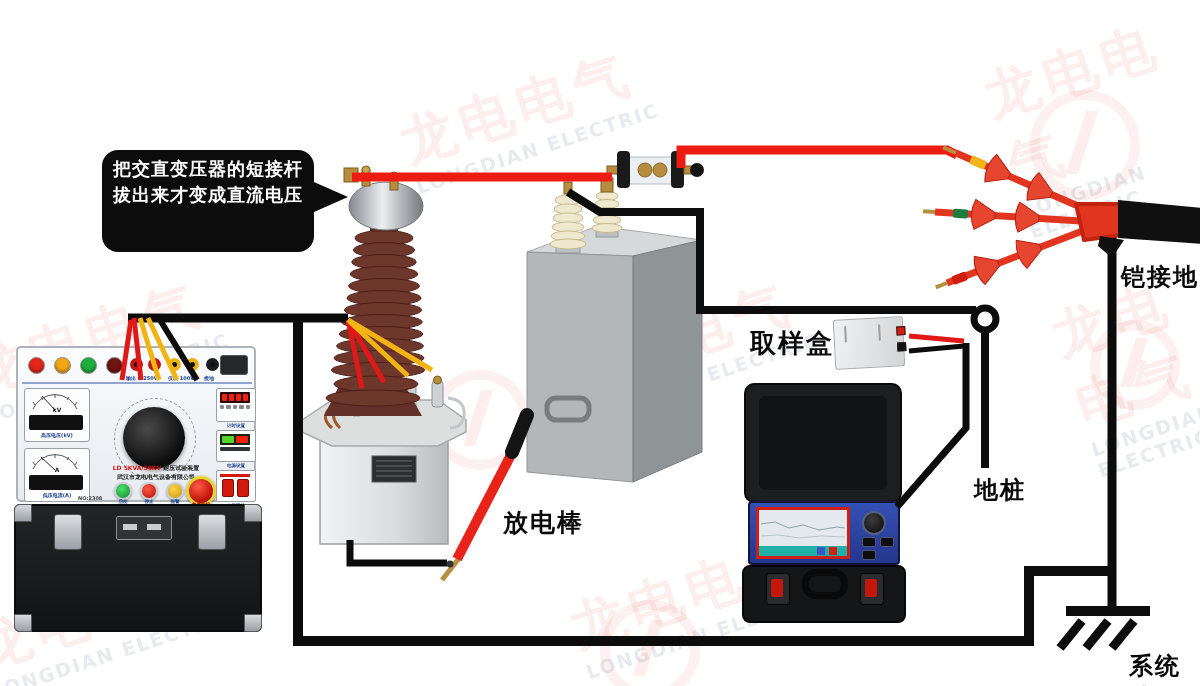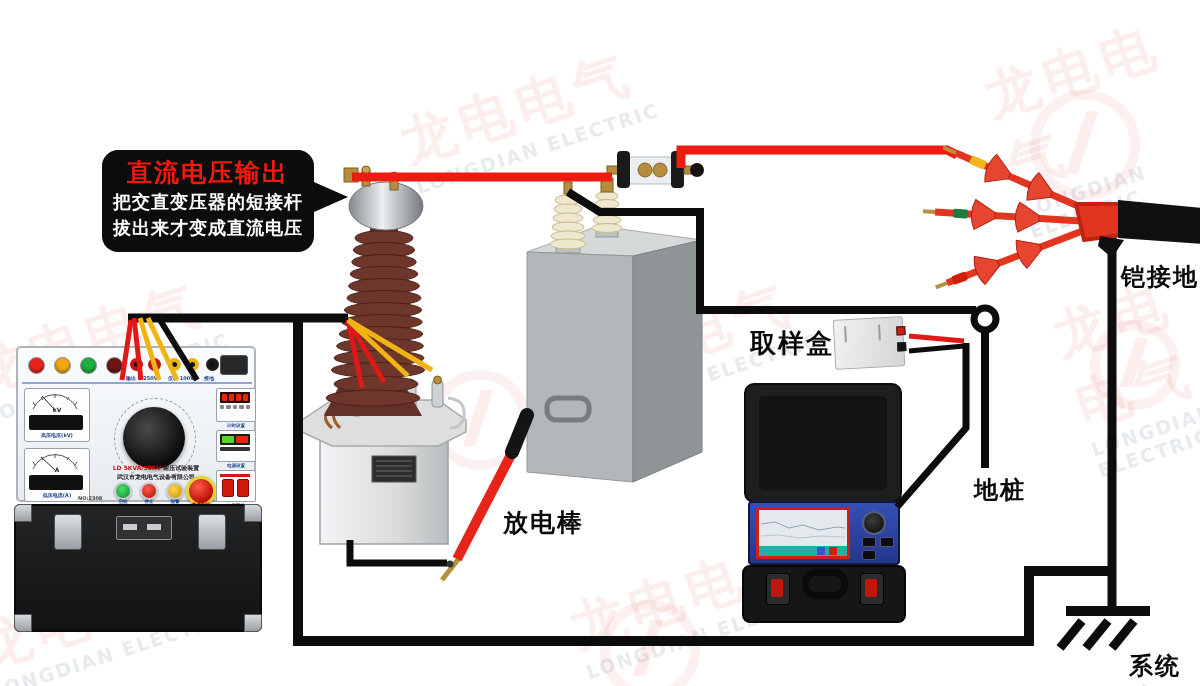--- a/index.html
+++ b/index.html
@@ -122,21 +122,20 @@
     </div>
   <div class="wm-ring" style="left:600px;top:600px;width:80px;height:80px;">
       <i></i>
     </div>
   <div class="wm-ring" style="left:1090px;top:320px;width:70px;height:70px;">
       <i></i>
     </div>
 
 
   <div class="callout">
-    <div class="head">直流电压输出</div>
     <div class="line">把交直变压器的短接杆</div>
     <div class="line">拔出来才变成直流电压</div>
   </div>
 
   <div class="console">
     <div class="cpanel">
       <div class="lamp" style="left:10px;background:#e42619;"></div>
       <div class="lamp" style="left:36px;background:#f2a813;"></div>
       <div class="lamp" style="left:62px;background:#1fae3e;"></div>
       <div class="lamp" style="left:88px;background:#6e1511;"></div>

